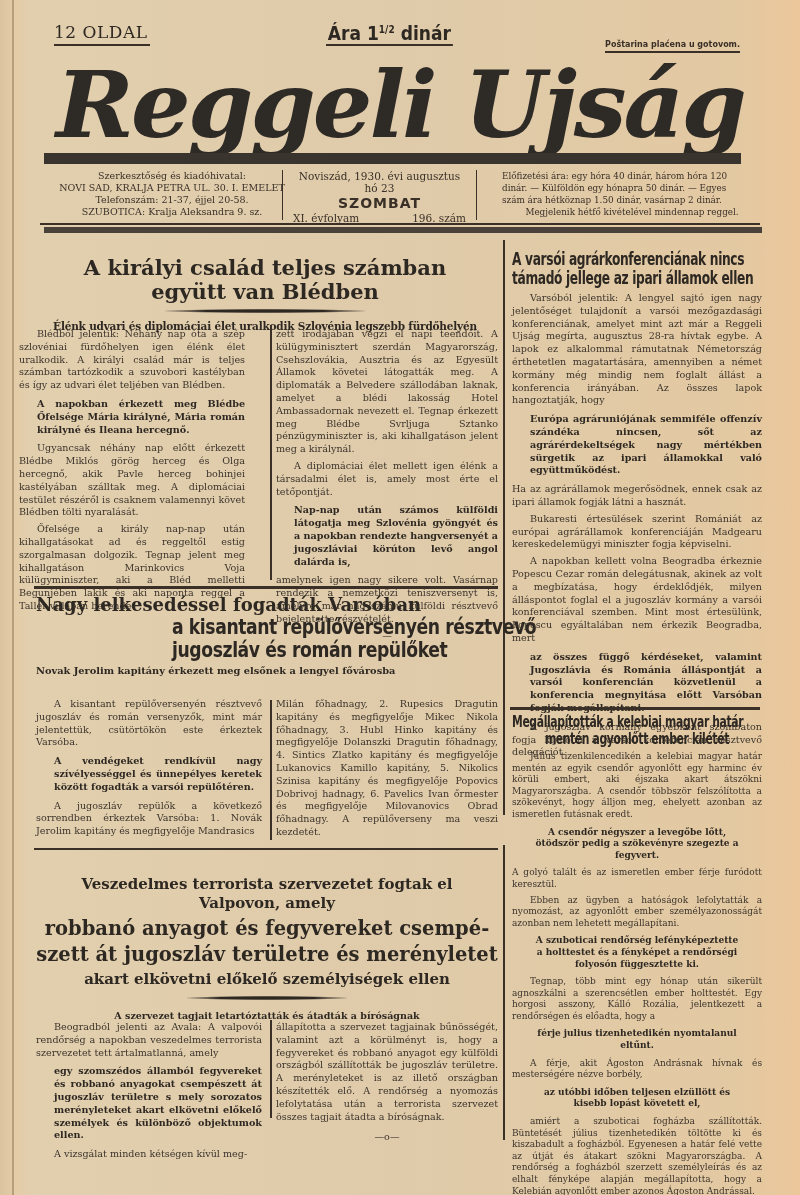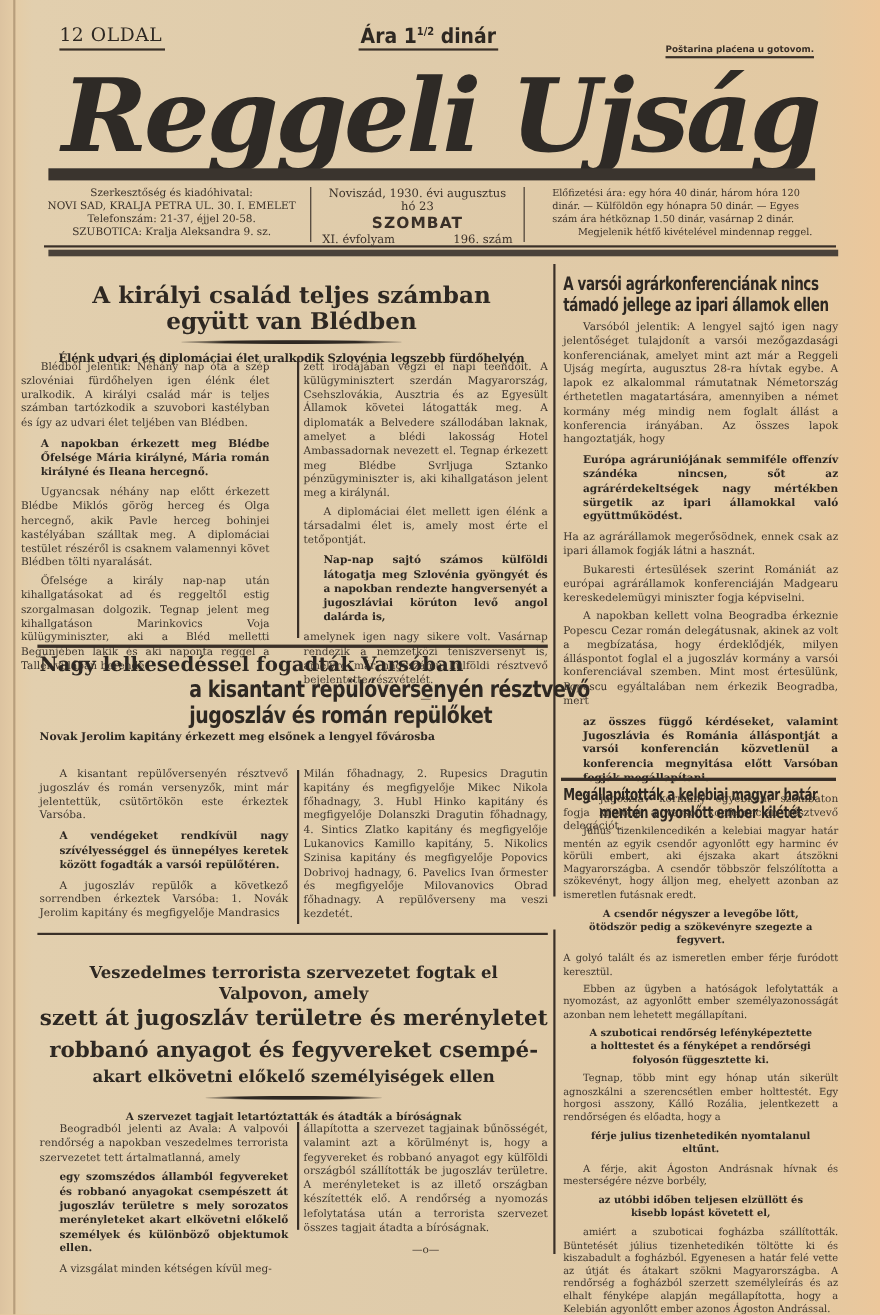--- a/index.html
+++ b/index.html
@@ -50,21 +50,21 @@
     transform: scaleX(1.02);
   }
   .mast-bar {
     position: absolute; left: 44px; top: 153px; width: 697px; height: 11px;
     background: #3a342e;
   }
 
   
   .info-row { position: absolute; left: 40px; top: 170px; width: 720px; height: 52px; font-size: 9.5px; line-height: 12px; }
   .info-col { position: absolute; top: 0; height: 50px; }
-  .info-left { left: 0; width: 232px; text-align: center; }
+  .info-left { left: 16px; width: 232px; text-align: center; }
   .info-mid { left: 242px; width: 195px; text-align: center; border-left: 1.5px solid #3a3028; border-right: 1.5px solid #3a3028; padding: 0 10px; }
   .info-right { left: 462px; width: 260px; text-align: left; font-size: 8.8px; }
   .szombat { font-family: "DejaVu Sans", sans-serif; font-weight: bold; font-size: 14px; letter-spacing: 1px; line-height: 18px; }
   .mid-row { display: flex; justify-content: space-between; font-size: 10.5px; }
   .info-mid .date { font-size: 10.5px; }
   .info-right .c { text-align: center; }
   .rule-thin { position: absolute; left: 40px; top: 223px; width: 720px; height: 2px; background: #3a3028; }
   .rule-thick { position: absolute; left: 44px; top: 227px; width: 718px; height: 6px; background: #4a423a; }
 
   
@@ -151,21 +151,21 @@
 <div class="abs text" style="left:19px; top:328px; width:226px;">
   <p>Blédből jelentik: Néhány nap óta a szép szlovéniai fürdőhelyen igen élénk élet uralkodik. A királyi család már is teljes számban tartózkodik a szuvobori kastélyban és így az udvari élet teljében van Blédben.</p>
   <div class="bold-block">A napokban érkezett meg Blédbe Őfelsége Mária királyné, Mária román királyné és Ileana hercegnő.</div>
   <p>Ugyancsak néhány nap előtt érkezett Blédbe Miklós görög herceg és Olga hercegnő, akik Pavle herceg bohinjei kastélyában szálltak meg. A diplomáciai testület részéről is csaknem valamennyi követ Blédben tölti nyaralását.</p>
   <p>Őfelsége a király nap-nap után kihallgatásokat ad és reggeltől estig szorgalmasan dolgozik. Tegnap jelent meg kihallgatáson Marinkovics Voja külügyminiszter, aki a Bléd melletti Begunjében lakik és aki naponta reggel a Taller villában berende-</p>
 </div>
 <div class="vrule" style="left:270px; top:325px; height:255px;"></div>
 <div class="abs text" style="left:276px; top:328px; width:222px;">
   <p class="noind">zett irodájában végzi el napi teendőit. A külügyminisztert szerdán Magyarország, Csehszlovákia, Ausztria és az Egyesült Államok követei látogatták meg. A diplomaták a Belvedere szállodában laknak, amelyet a blédi lakosság Hotel Ambassadornak nevezett el. Tegnap érkezett meg Blédbe Svrljuga Sztanko pénzügyminiszter is, aki kihallgatáson jelent meg a királynál.</p>
   <p>A diplomáciai élet mellett igen élénk a társadalmi élet is, amely most érte el tetőpontját.</p>
-  <div class="bold-block">Nap-nap sajtó számos külföldi látogatja meg Szlovénia gyöngyét és a napokban rendezte hangversenyét a jugoszláviai körúton levő angol dalárda is,</div>
+  <div class="bold-block">Nap-nap után számos külföldi látogatja meg Szlovénia gyöngyét és a napokban rendezte hangversenyét a jugoszláviai körúton levő angol dalárda is,</div>
   <p class="noind">amelynek igen nagy sikere volt. Vasárnap rendezik a nemzetközi teniszversenyt is, amelyre már nagyszámú külföldi résztvevő bejelentette részvételét.</p>
   <div style="text-align:center;">—</div>
 </div>
 <div class="abs hr" style="left:34px; top:586px; width:464px; height:3px;"></div>
 
 <div class="abs" style="left:36px; top:594px; width:464px;">
   <div class="h-serif-big" style="font-size:18px; line-height:22px; text-align:left;">Nagy lelkesedéssel fogadták Varsóban</div>
   <div class="h-cond" style="font-size:21px; line-height:23px; margin-left:136px; transform:scaleX(0.82); transform-origin:left; white-space:nowrap;">a kisantant repülőversenyén résztvevő</div>
   <div class="h-cond" style="font-size:21px; line-height:23px; margin-left:136px; transform:scaleX(0.82); transform-origin:left; white-space:nowrap;">jugoszláv és román repülőket</div>
   <div class="h-serif-big" style="font-size:9.8px; line-height:14px; text-align:left; margin-top:2px;">Novak Jerolim kapitány érkezett meg elsőnek a lengyel fővárosba</div>
@@ -177,22 +177,22 @@
 </div>
 <div class="vrule" style="left:270px; top:700px; height:140px;"></div>
 <div class="abs text" style="left:276px; top:698px; width:222px;">
   <p class="noind">Milán főhadnagy, 2. Rupesics Dragutin kapitány és megfigyelője Mikec Nikola főhadnagy, 3. Hubl Hinko kapitány és megfigyelője Dolanszki Dragutin főhadnagy, 4. Sintics Zlatko kapitány és megfigyelője Lukanovics Kamillo kapitány, 5. Nikolics Szinisa kapitány és megfigyelője Popovics Dobrivoj hadnagy, 6. Pavelics Ivan őrmester és megfigyelője Milovanovics Obrad főhadnagy. A repülőverseny ma veszi kezdetét.</p>
 </div>
 <div class="abs hr" style="left:34px; top:848px; width:464px; height:2px;"></div>
 
 <div class="abs" style="left:34px; top:862px; width:466px; text-align:center;margin-top:13px;">
   <div class="h-serif-big" style="font-size:15px; line-height:19px;">Veszedelmes terrorista szervezetet fogtak el</div>
   <div class="h-serif-big" style="font-size:15px; line-height:19px;">Valpovon, amely</div>
+  <div class="h-serif-big" style="font-size:19.5px; line-height:26px; margin-top:3px; white-space:nowrap;">robbanó anyagot és fegyvereket csempé-</div>
   <div class="h-serif-big" style="font-size:19.5px; line-height:26px; white-space:nowrap;">szett át jugoszláv területre és merényletet</div>
-  <div class="h-serif-big" style="font-size:19.5px; line-height:26px; margin-top:3px; white-space:nowrap;">robbanó anyagot és fegyvereket csempé-</div>
   <div class="h-serif-big" style="font-size:15px; line-height:22px;">akart elkövetni előkelő személyiségek ellen</div>
   <div class="swell" style="width:160px; margin:6px auto 9px;"></div>
   <div class="h-serif-big" style="font-size:9.5px; line-height:13px;">A szervezet tagjait letartóztatták és átadták a bíróságnak</div>
 </div>
 <div class="abs text" style="left:36px; top:1021px; width:226px;">
   <p>Beogradból jelenti az Avala: A valpovói rendőrség a napokban veszedelmes terrorista szervezetet tett ártalmatlanná, amely</p>
   <div class="bold-block">egy szomszédos államból fegyvereket és robbanó anyagokat csempészett át jugoszláv területre s mely sorozatos merényleteket akart elkövetni előkelő személyek és különböző objektumok ellen.</div>
   <p>A vizsgálat minden kétségen kívül meg-</p>
 </div>
 <div class="vrule" style="left:270px; top:1020px; height:98px;"></div>

